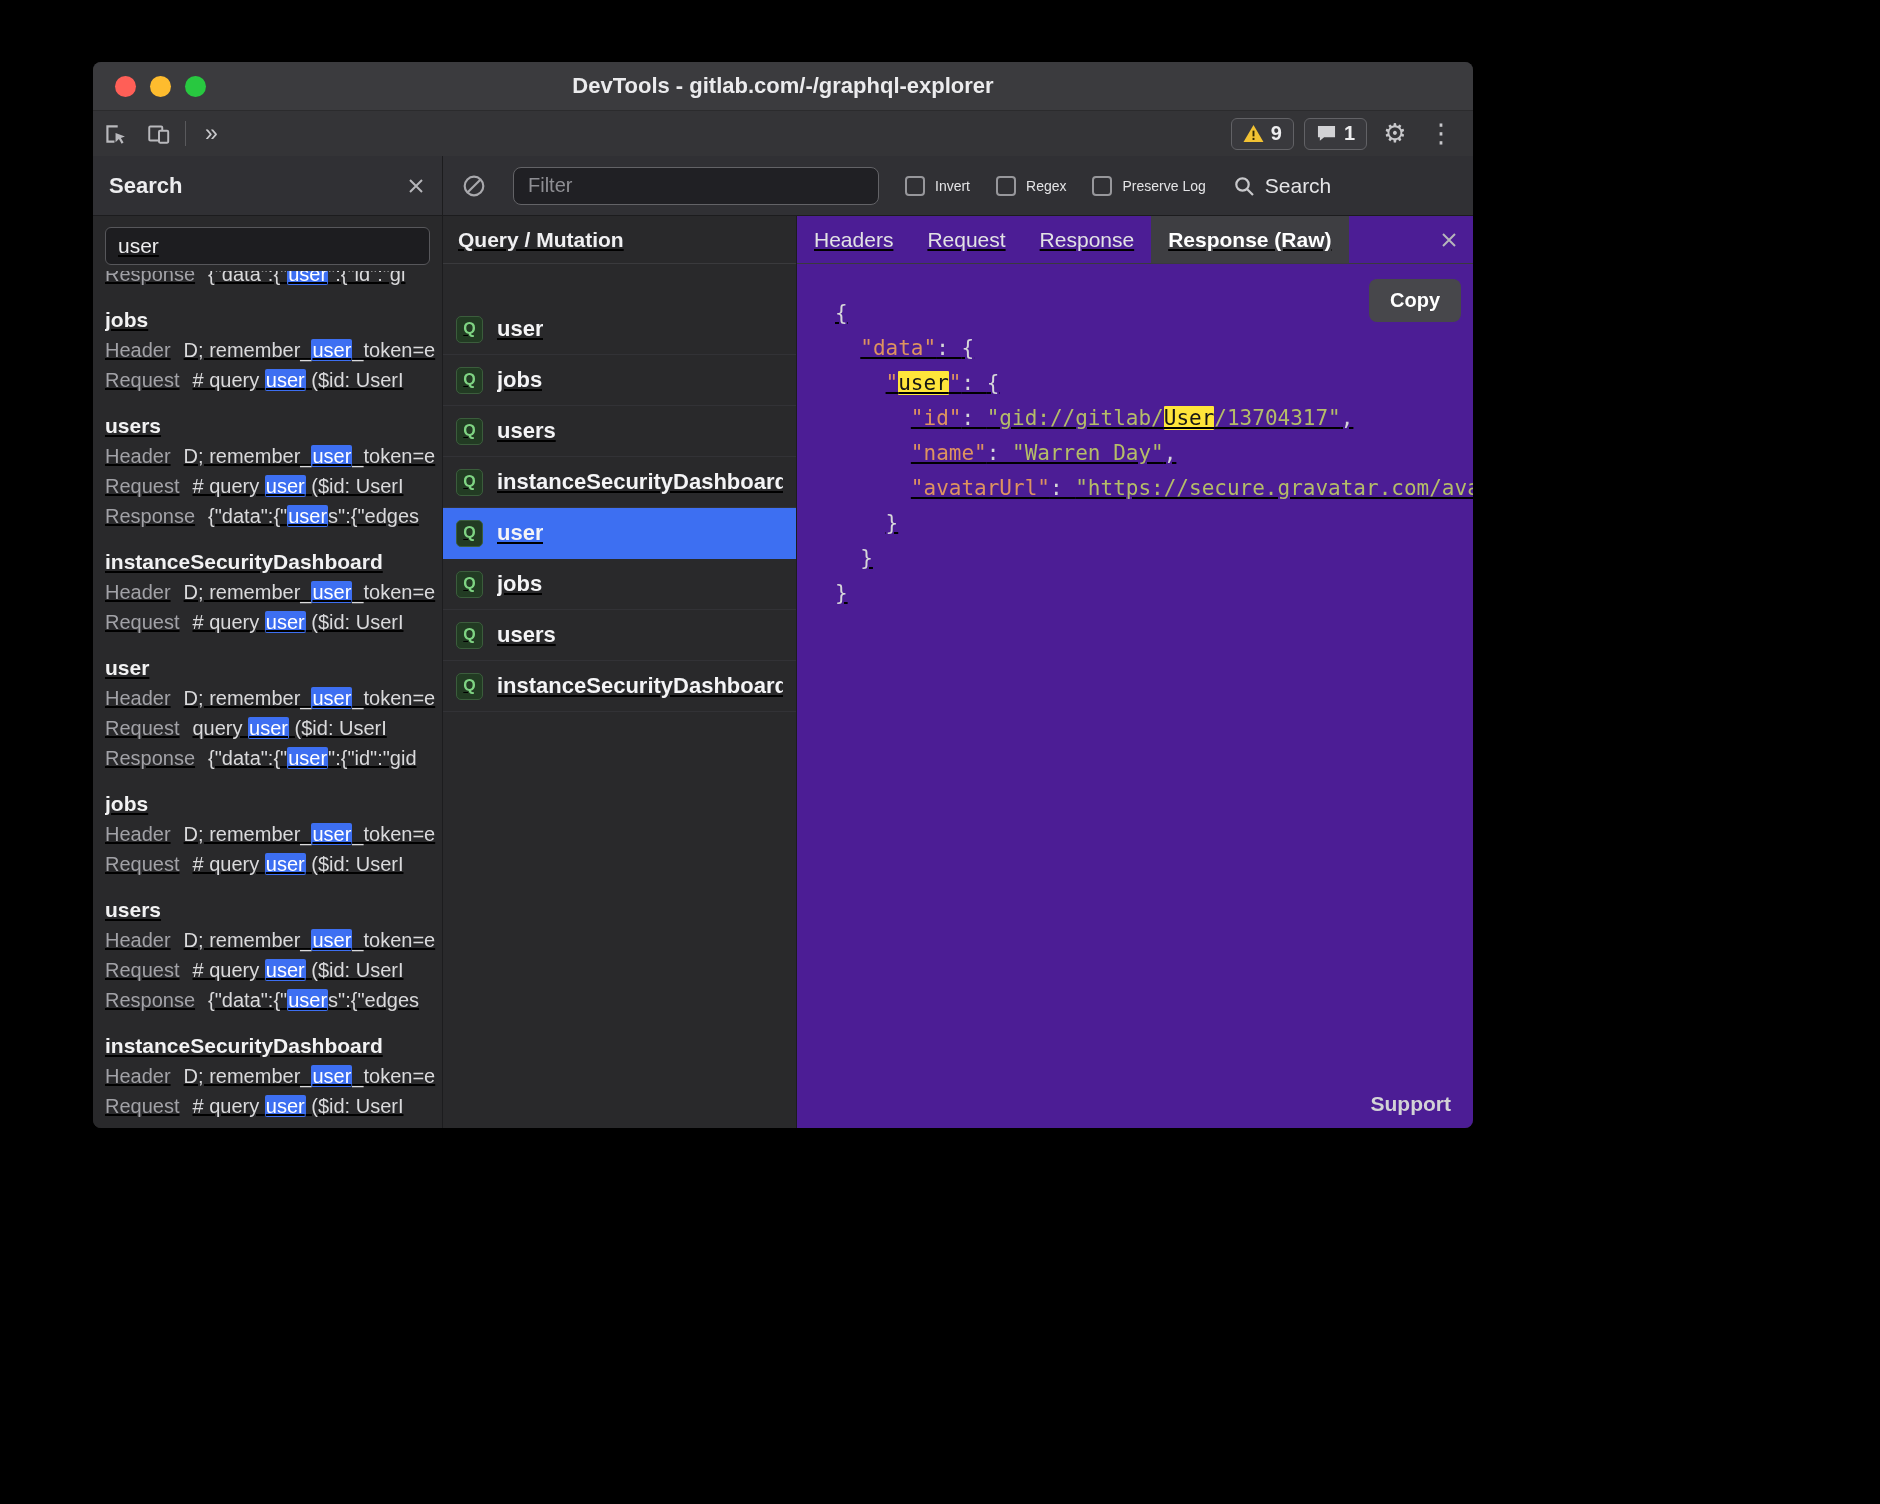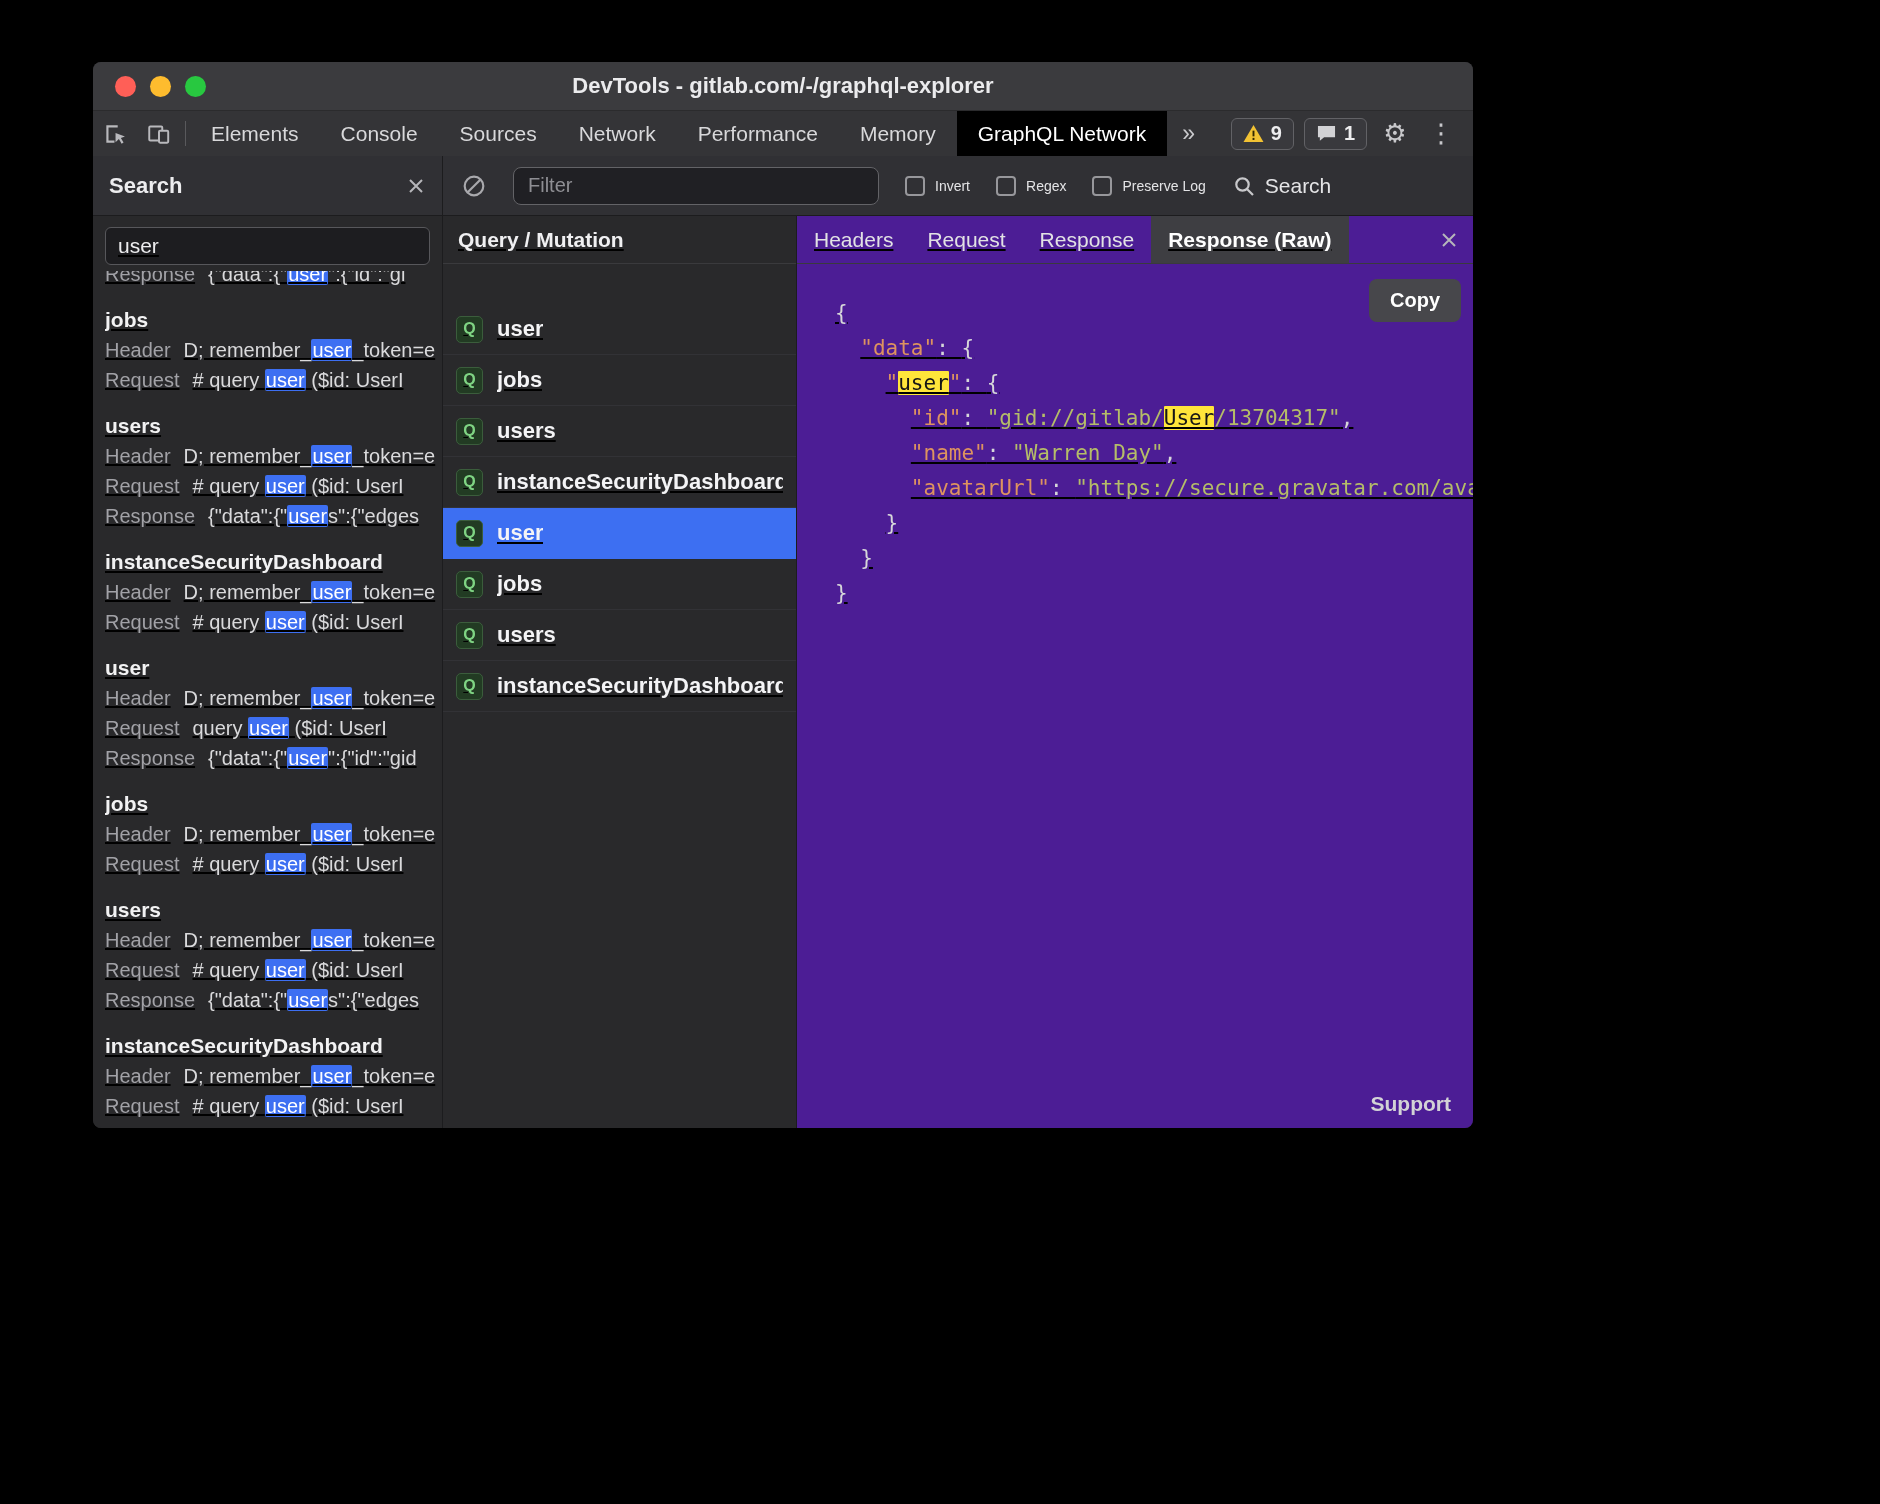--- a/index.html
+++ b/index.html
@@ -130,29 +130,20 @@
         <path d="M12.5 11l8.7 3.3-3.8 1.4 2.5 4.2-1.8 1-2.5-4.2-3.1 2.8z" fill="#b9b9bd"></path>
       </svg>
     </span>
     <span class="strip-icon">
       <svg width="26" height="26" viewBox="0 0 24 24" fill="none" stroke="#b9b9bd" stroke-width="1.8">
         <rect x="3" y="5" width="12" height="13" rx="1"></rect>
         <rect x="12" y="9" width="8.5" height="11" rx="1" fill="#343437"></rect>
       </svg>
     </span>
     <span class="strip-divider"></span>
-    <div style="display:flex; align-items:stretch;">
-        <div class="tab">Elements</div>
-        <div class="tab">Console</div>
-        <div class="tab">Sources</div>
-        <div class="tab">Network</div>
-        <div class="tab">Performance</div>
-        <div class="tab">Memory</div>
-        <div class="tab active">GraphQL Network</div>
-      </div>
     <span class="chevron">»</span>
     <div class="strip-right">
       <span class="pill">
         <svg width="21" height="19" viewBox="0 0 22 20">
           <path d="M11 1l10.5 18H.5z" fill="#f2c233"></path>
           <rect x="10" y="7" width="2" height="6" fill="#332800"></rect>
           <rect x="10" y="14.6" width="2" height="2.2" fill="#332800"></rect>
         </svg>
         <span>9</span>
       </span>

